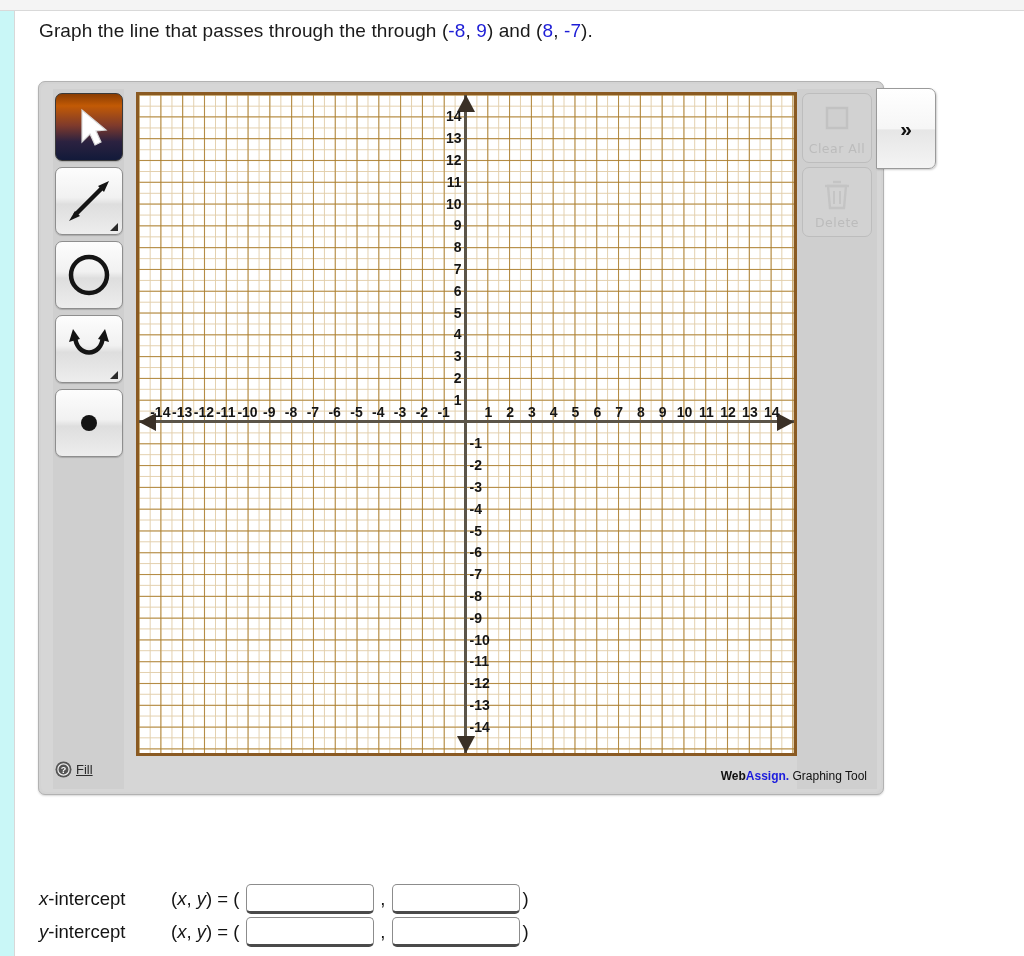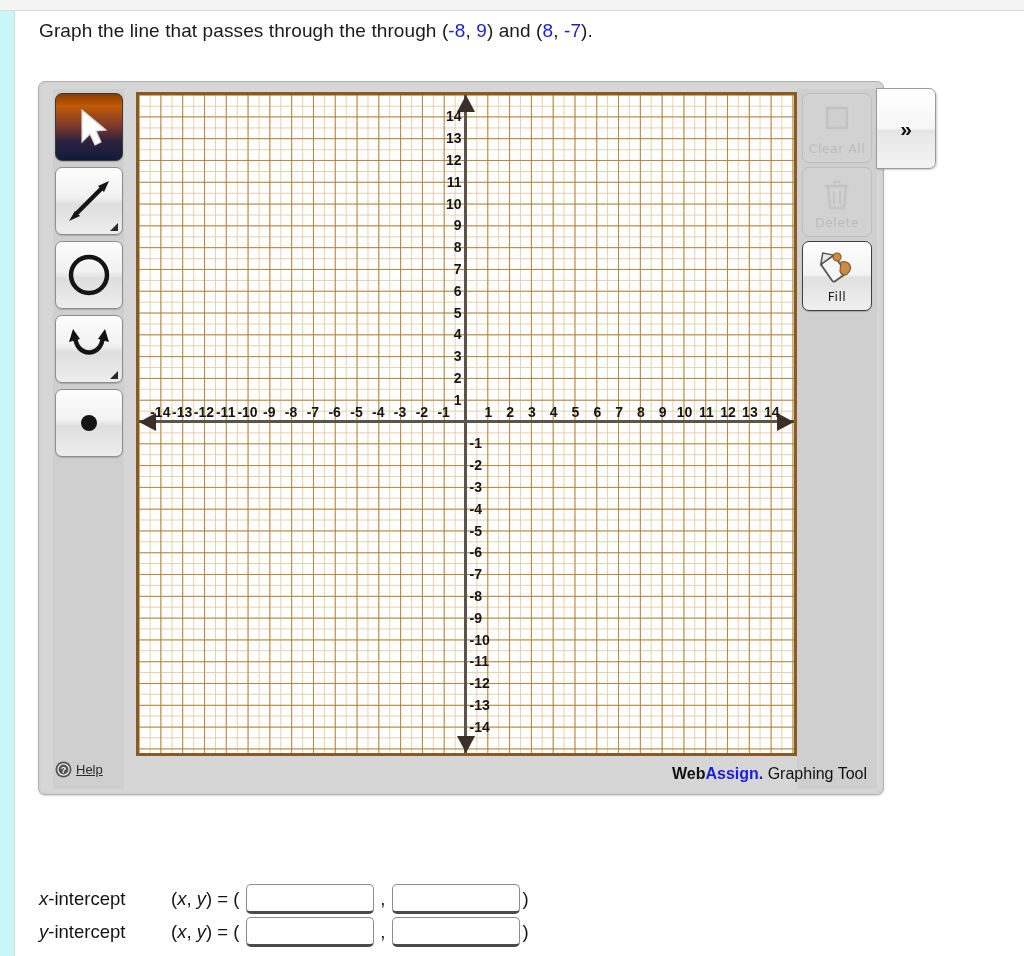--- a/index.html
+++ b/index.html
@@ -214,21 +214,21 @@
     background: linear-gradient(#ffffff 0%, #f6f6f6 50%, #e6e6e6 52%, #f4f4f4 100%);
     box-shadow: 1px 1px 2px rgba(0,0,0,.2);
     display: flex; align-items: center; justify-content: center;
     font-size: 21px; font-weight: bold; color: #111;
     cursor: pointer;
   }
 
   
   .branding {
     position: absolute; right: 14px; bottom: 9px;
-    font-size: 16px;
+    font-size: 12px;
     white-space: nowrap;
   }
   .brand-web { color: #111; font-weight: bold; }
   .brand-assign { color: #1c1cdd; font-weight: bold; }
   .brand-tool { color: #111; }
 
   
   .q2 {
     position: absolute; left: 39px; top: 856px;
     font-size: 18.5px; color: #141414;
@@ -312,21 +312,21 @@
         </svg>
       </div>
 
 
       <div class="helpbar">
         <svg width="17" height="17" viewBox="0 0 17 17">
           <circle cx="8.5" cy="8.5" r="8" fill="#555"></circle>
           <circle cx="8.5" cy="8.5" r="5.6" fill="none" stroke="#f2f2f2" stroke-width="1.2"></circle>
           <text x="8.5" y="12.3" font-size="9" font-weight="bold" fill="#fff" text-anchor="middle" font-family="Liberation Sans, sans-serif">?</text>
         </svg>
-        <span class="help-text">Help</span>
+        <span class="help-text">Fill</span>
       </div>
     </div>
 
     <div class="canvas-wrap">
       <div class="grid"></div>
       <div class="axis-x"></div>
       <div class="axis-y"></div>
       <div class="arrow up"></div>
       <div class="arrow down"></div>
       <div class="arrow left"></div>
@@ -404,31 +404,20 @@
         <svg viewBox="0 0 68 68" width="68" height="68">
           <path d="M25 18 H43 L41 40 H27 Z" fill="none" stroke="#c4c4c4" stroke-width="2.4"></path>
           <line x1="22" y1="18" x2="46" y2="18" stroke="#c4c4c4" stroke-width="2.4"></line>
           <line x1="30" y1="14" x2="38" y2="14" stroke="#c4c4c4" stroke-width="2.4"></line>
           <line x1="31" y1="23" x2="31" y2="36" stroke="#c4c4c4" stroke-width="2"></line>
           <line x1="37" y1="23" x2="37" y2="36" stroke="#c4c4c4" stroke-width="2"></line>
         </svg>
         <div class="rlabel dim">Delete</div>
       </div>
 
-      <div class="rbtn enabled" style="top:152px">
-        <svg viewBox="0 0 68 68" width="68" height="68">
-          <g transform="rotate(-35 34 28)">
-            <rect x="24" y="14" width="16" height="22" rx="2" fill="#f6f6f6" stroke="#555" stroke-width="1.8"></rect>
-            <path d="M24 14 L32 6 L40 14 Z" fill="#e8e8e8" stroke="#555" stroke-width="1.5"></path>
-          </g>
-          <path d="M38 20 C45 18, 50 24, 46 30 C43 35, 38 33, 37 29 Z" fill="#c98b45" stroke="#8a5a22" stroke-width="1.2"></path>
-          <circle cx="34" cy="15" r="4" fill="#c98b45" stroke="#8a5a22" stroke-width="1.2"></circle>
-        </svg>
-        <div class="rlabel on">Fill</div>
-      </div>
     </div>
 
     <div class="branding">
       <span class="brand-web">Web</span><span class="brand-assign">Assign.</span><span class="brand-tool"> Graphing Tool</span>
     </div>
 
   </div>
   </div>
 
   <div class="expandbtn">»</div>

